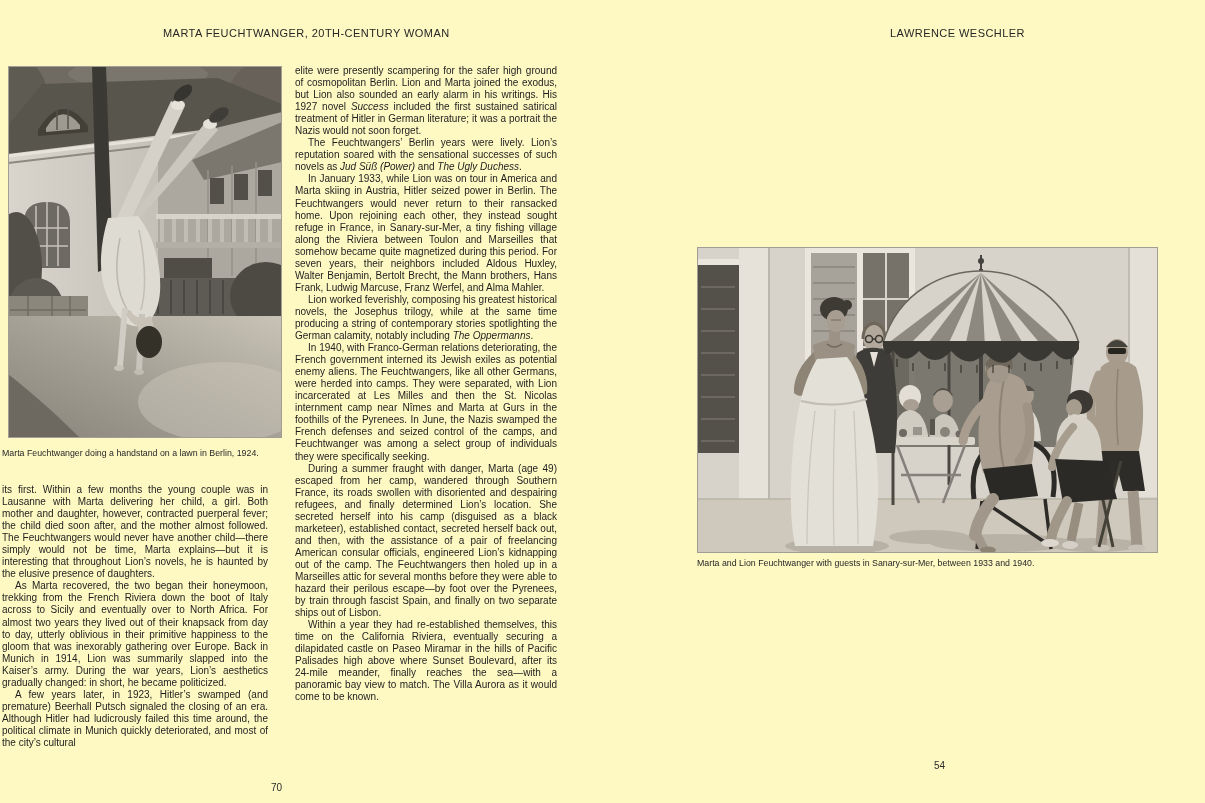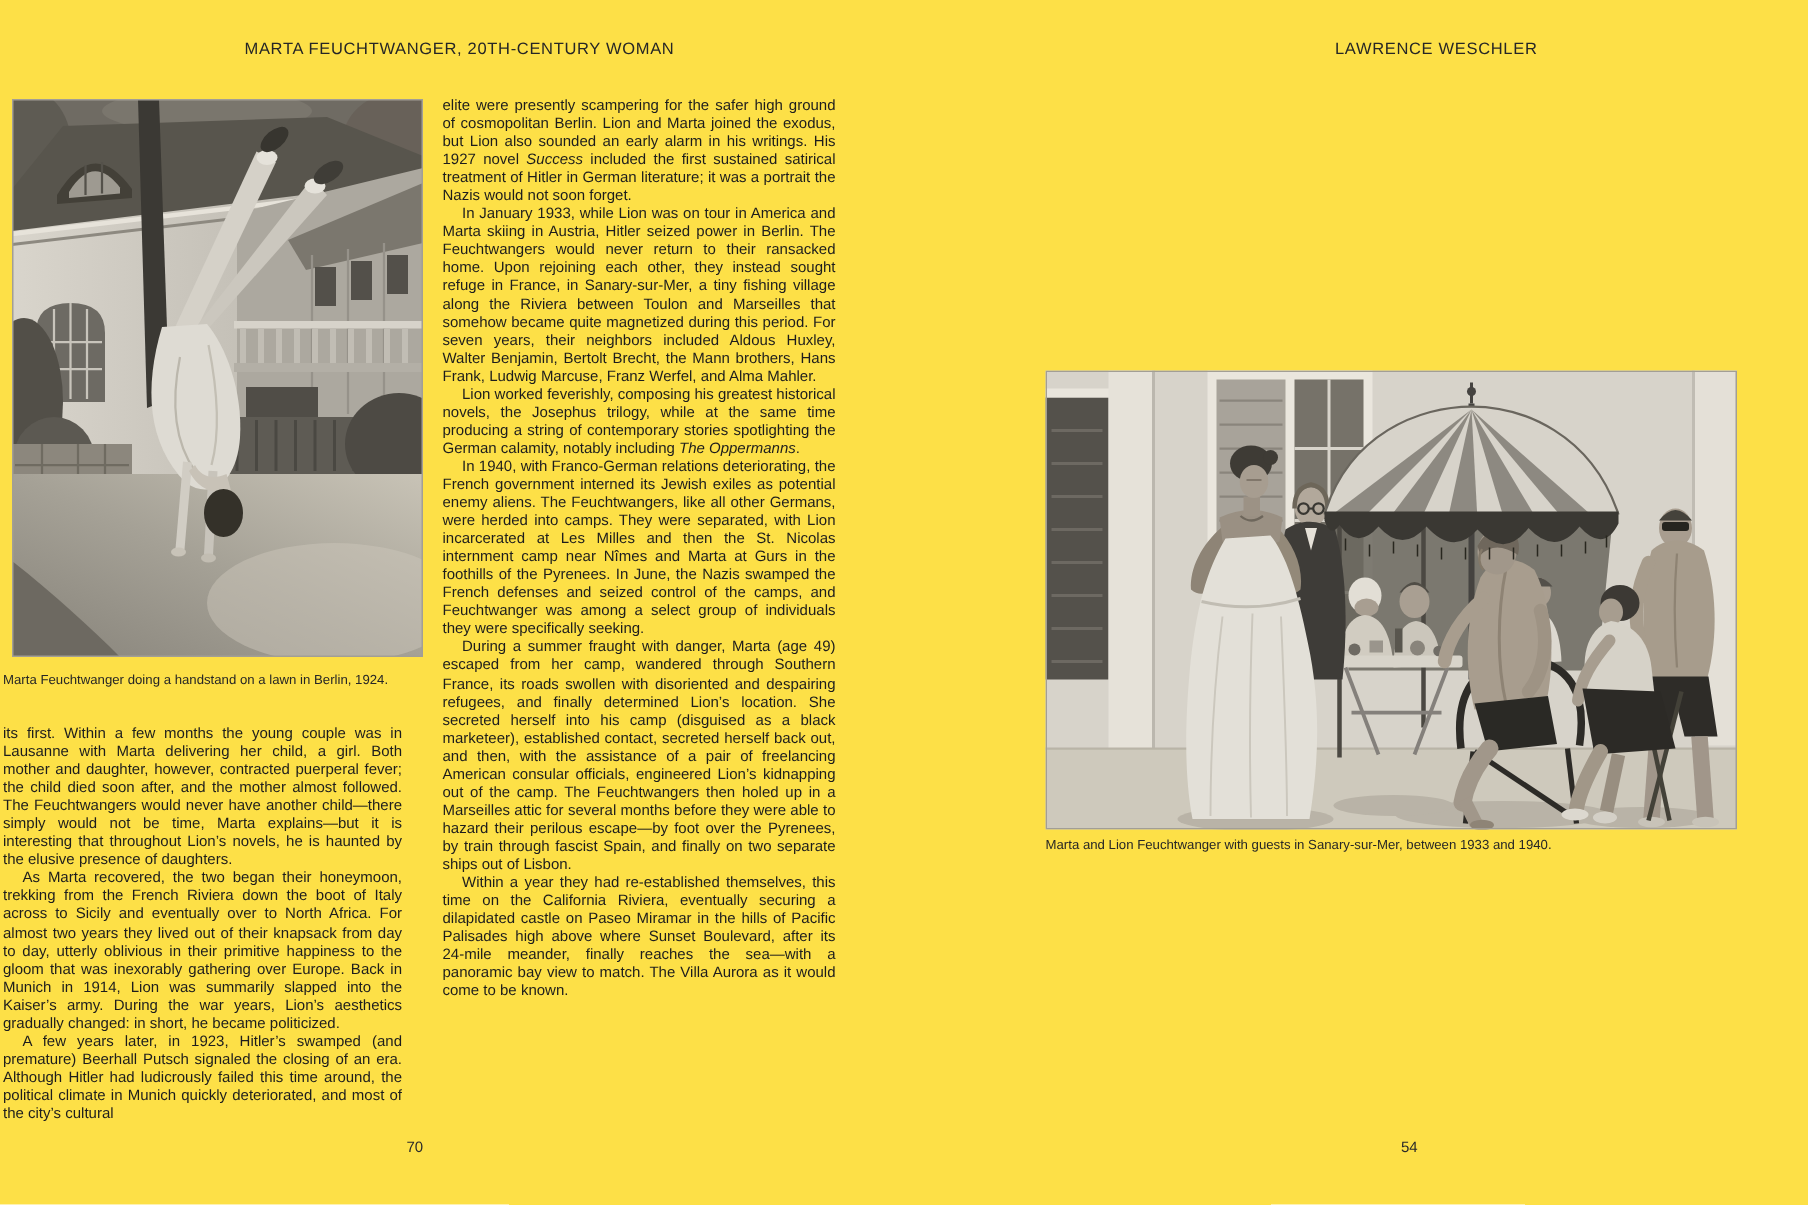--- a/index.html
+++ b/index.html
@@ -1,17 +1,17 @@
 <!DOCTYPE html>
 <html><head>
 <meta charset="utf-8">
 <style>
   html,body { margin:0; padding:0; background:#ffffff; }
   .spread {
-    position:relative; width:1205px; height:803px; background:#fde047;
+    position:relative; width:1205px; height:803px; background:#fef9c3;
     font-family:"Liberation Sans", sans-serif; color:#1f1f1f; overflow:hidden;
   }
   .running-head {
     position:absolute; top:27px; font-size:11px; letter-spacing:0.45px;
     color:#262626; white-space:nowrap;
   }
   #head-left  { left:163px; }
   #head-right { left:875px;padding-left:15px; }
   .photo { position:absolute; }
   #photo-left  { left:8px;   top:66px;  width:274px; height:372px; }
@@ -23,21 +23,21 @@
   .column {
     position:absolute; text-align:justify; font-size:10px; line-height:12.05px;
     color:#1d1d1d;
   }
   #col-1 { left:2px;   top:484px; width:266px; }
   #col-2 { left:295px; top:65px;  width:262px; }
   .column p { margin:0; }
   .column p.indent { text-indent:13px; }
   .it { font-style:italic; }
   .page-number { position:absolute; top:760px; font-size:10px; color:#2a2a2a; }
-  #pn-70 { left:271px; }
+  #pn-70 { left:271px;margin-top:22px; }
   #pn-71 { left:934px; }
 </style>
 </head>
 <body>
 
 <div class="spread">
 
   <div class="running-head" id="head-left">MARTA FEUCHTWANGER, 20TH-CENTURY WOMAN</div>
   <div class="running-head" id="head-right">LAWRENCE WESCHLER</div>
 
@@ -162,20 +162,21 @@
   </figure>
   <div class="caption" id="caption-left">Marta Feuchtwanger doing a handstand on a lawn in Berlin, 1924.</div>
 
   <div class="column" id="col-1">
       <p><span>its first. Within a few months the young couple was in Lausanne with Marta delivering her child, a girl. Both mother and daughter, however, contracted puerperal fever; the child died soon after, and the mother almost followed. The Feuchtwangers would never have another child—there simply would not be time, Marta explains—but it is interesting that throughout Lion’s novels, he is haunted by the elusive presence of daughters.</span></p>
       <p class="indent"><span>As Marta recovered, the two began their honeymoon, trekking from the French Riviera down the boot of Italy across to Sicily and eventually over to North Africa. For almost two years they lived out of their knapsack from day to day, utterly oblivious in their primitive happiness to the gloom that was inexorably gathering over Europe. Back in Munich in 1914, Lion was summarily slapped into the Kaiser’s army. During the war years, Lion’s aesthetics gradually changed: in short, he became politicized.</span></p>
       <p class="indent"><span>A few years later, in 1923, Hitler’s swamped (and premature) Beerhall Putsch signaled the closing of an era. Although Hitler had ludicrously failed this time around, the political climate in Munich quickly deteriorated, and most of the city’s cultural</span></p>
     </div>
   <div class="column" id="col-2">
       <p><span>elite were presently scampering for the safer high ground of cosmopolitan Berlin. Lion and Marta joined the exodus, but Lion also sounded an early alarm in his writings. His 1927 novel </span><span class="it">Success</span><span> included the first sustained satirical treatment of Hitler in German literature; it was a portrait the Nazis would not soon forget.</span></p>
+      <p class="indent"><span>The Feuchtwangers’ Berlin years were lively. Lion’s reputation soared with the sensational successes of such novels as </span><span class="it">Jud Süß (Power)</span><span> and </span><span class="it">The Ugly Duchess</span><span>.</span></p>
       <p class="indent"><span>In January 1933, while Lion was on tour in America and Marta skiing in Austria, Hitler seized power in Berlin. The Feuchtwangers would never return to their ransacked home. Upon rejoining each other, they instead sought refuge in France, in Sanary-sur-Mer, a tiny fishing village along the Riviera between Toulon and Marseilles that somehow became quite magnetized during this period. For seven years, their neighbors included Aldous Huxley, Walter Benjamin, Bertolt Brecht, the Mann brothers, Hans Frank, Ludwig Marcuse, Franz Werfel, and Alma Mahler.</span></p>
       <p class="indent"><span>Lion worked feverishly, composing his greatest historical novels, the Josephus trilogy, while at the same time producing a string of contemporary stories spotlighting the German calamity, notably including </span><span class="it">The Oppermanns</span><span>.</span></p>
       <p class="indent"><span>In 1940, with Franco-German relations deteriorating, the French government interned its Jewish exiles as potential enemy aliens. The Feuchtwangers, like all other Germans, were herded into camps. They were separated, with Lion incarcerated at Les Milles and then the St. Nicolas internment camp near Nîmes and Marta at Gurs in the foothills of the Pyrenees. In June, the Nazis swamped the French defenses and seized control of the camps, and Feuchtwanger was among a select group of individuals they were specifically seeking.</span></p>
       <p class="indent"><span>During a summer fraught with danger, Marta (age 49) escaped from her camp, wandered through Southern France, its roads swollen with disoriented and despairing refugees, and finally determined Lion’s location. She secreted herself into his camp (disguised as a black marketeer), established contact, secreted herself back out, and then, with the assistance of a pair of freelancing American consular officials, engineered Lion’s kidnapping out of the camp. The Feuchtwangers then holed up in a Marseilles attic for several months before they were able to hazard their perilous escape—by foot over the Pyrenees, by train through fascist Spain, and finally on two separate ships out of Lisbon.</span></p>
       <p class="indent"><span>Within a year they had re-established themselves, this time on the California Riviera, eventually securing a dilapidated castle on Paseo Miramar in the hills of Pacific Palisades high above where Sunset Boulevard, after its 24-mile meander, finally reaches the sea—with a panoramic bay view to match. The Villa Aurora as it would come to be known.</span></p>
     </div>
 
   <figure class="photo" id="photo-right" style="margin:0">
     <svg viewBox="0 0 461 306" preserveAspectRatio="none" xmlns="http://www.w3.org/2000/svg" role="img">
       <defs>

